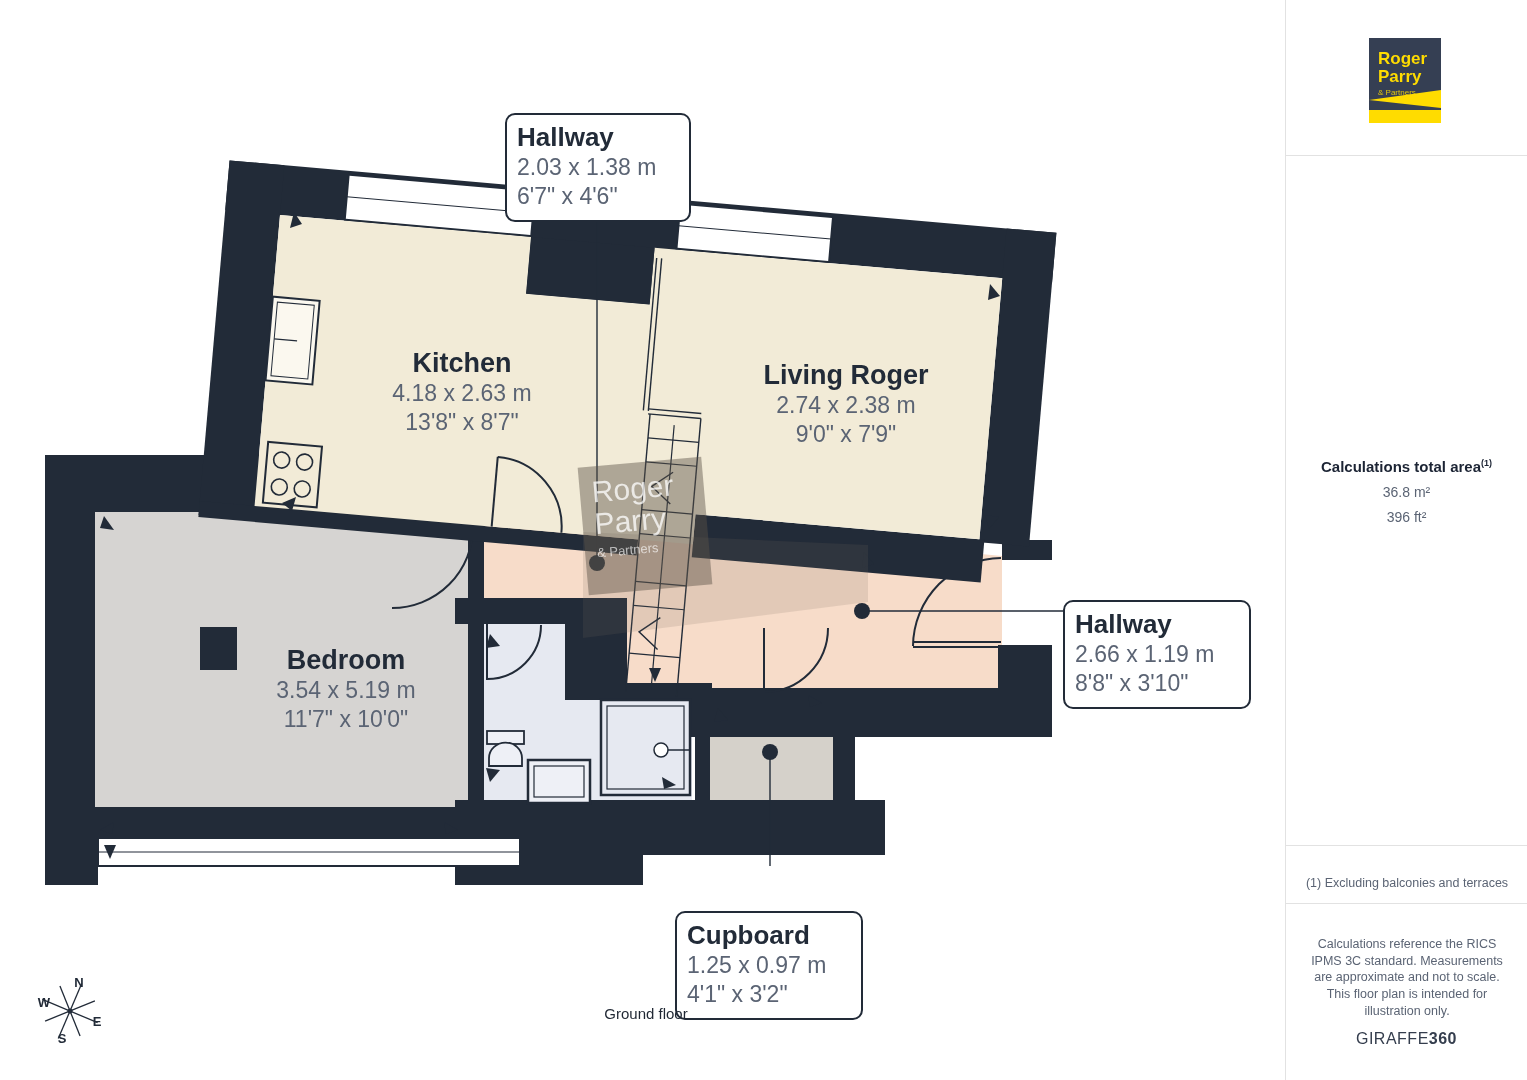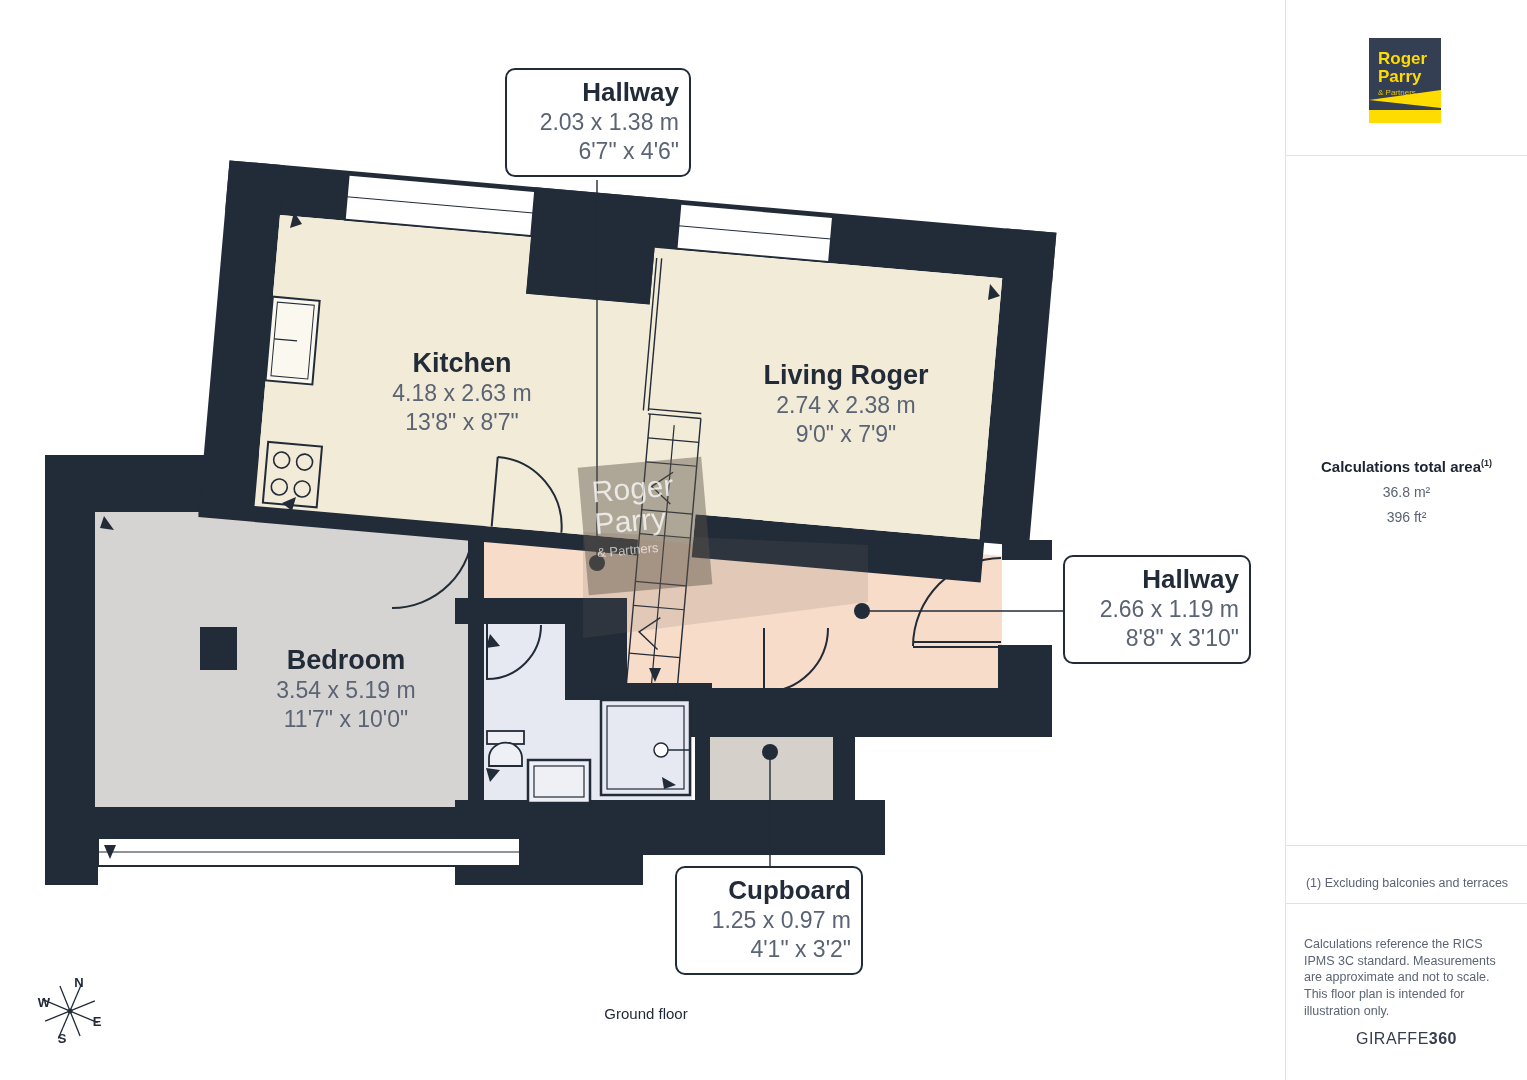--- a/index.html
+++ b/index.html
@@ -8,41 +8,41 @@
     font-family:"Liberation Sans", sans-serif;overflow:hidden;
     outline:1px solid #d8d8d8;
   }
   svg text{font-family:"Liberation Sans", sans-serif;}
   
   .room-label{position:absolute;transform:translateX(-50%);text-align:center;pointer-events:none;white-space:nowrap;}
   .room-label .rname{font-size:27px;font-weight:700;color:#222b38;line-height:1.15;}
   .room-label .dims{font-size:23px;color:#5b6474;line-height:1.25;}
   
   .callout{position:absolute;background:#ffffff;border:2px solid #222b38;border-radius:10px;
-    text-align:right;padding:8px 10px 10px 10px;box-sizing:border-box;}
+    text-align:left;padding:8px 10px 10px 10px;box-sizing:border-box;margin-top:45px;}
   .callout .cname{font-size:26px;font-weight:700;color:#222b38;line-height:1.15;}
   .callout .dims{font-size:23px;color:#5b6474;line-height:1.25;}
   
   .watermark{position:absolute;left:583px;top:462px;width:124px;height:128px;
     background:rgba(90,82,72,0.45);transform:rotate(-5deg);padding:10px 0 0 12px;box-sizing:border-box;}
   .watermark .wm1{font-size:30px;color:rgba(255,255,255,0.75);line-height:1.08;}
   .watermark .wm3{font-size:13px;color:rgba(255,255,255,0.65);margin-top:4px;}
   
   .floor-label{position:absolute;left:646px;top:1005px;transform:translateX(-50%);
     font-size:15px;font-weight:400;color:#1f2733;}
   
   .sidebar{position:absolute;left:1285px;top:0;width:242px;height:1080px;border-left:1px solid #e2e2e2;box-sizing:border-box;background:#fff;}
   .sb-divider{position:absolute;left:0;width:100%;height:0;border-top:1px solid #e2e2e2;}
   .logo{position:absolute;left:83px;top:38px;width:72px;height:85px;}
   .area-block{position:absolute;left:0;top:458px;width:100%;text-align:center;}
   .area-title{font-size:15px;font-weight:700;color:#1c2434;}
   .area-title sup{font-size:9px;}
   .area-val{font-size:14px;color:#5b6474;margin-top:9px;}
   .footnote{position:absolute;left:10px;top:876px;width:222px;text-align:center;font-size:12.5px;color:#5b6474;}
-  .disclaimer{position:absolute;left:18px;top:936px;width:206px;font-size:12.5px;color:#5b6474;line-height:1.33;}
+  .disclaimer{position:absolute;left:18px;top:936px;width:206px;text-align:center;font-size:12.5px;color:#5b6474;line-height:1.33;}
   .giraffe{position:absolute;left:0;top:1030px;width:100%;text-align:center;font-size:16px;color:#343d4d;letter-spacing:0.5px;}
   .giraffe .g-bold{font-weight:700;}
 </style>
 </head>
 <body>
 
 <div class="canvas">
 
   <svg width="1285" height="1080" viewBox="0 0 1285 1080" style="position:absolute;left:0;top:0;">
 

